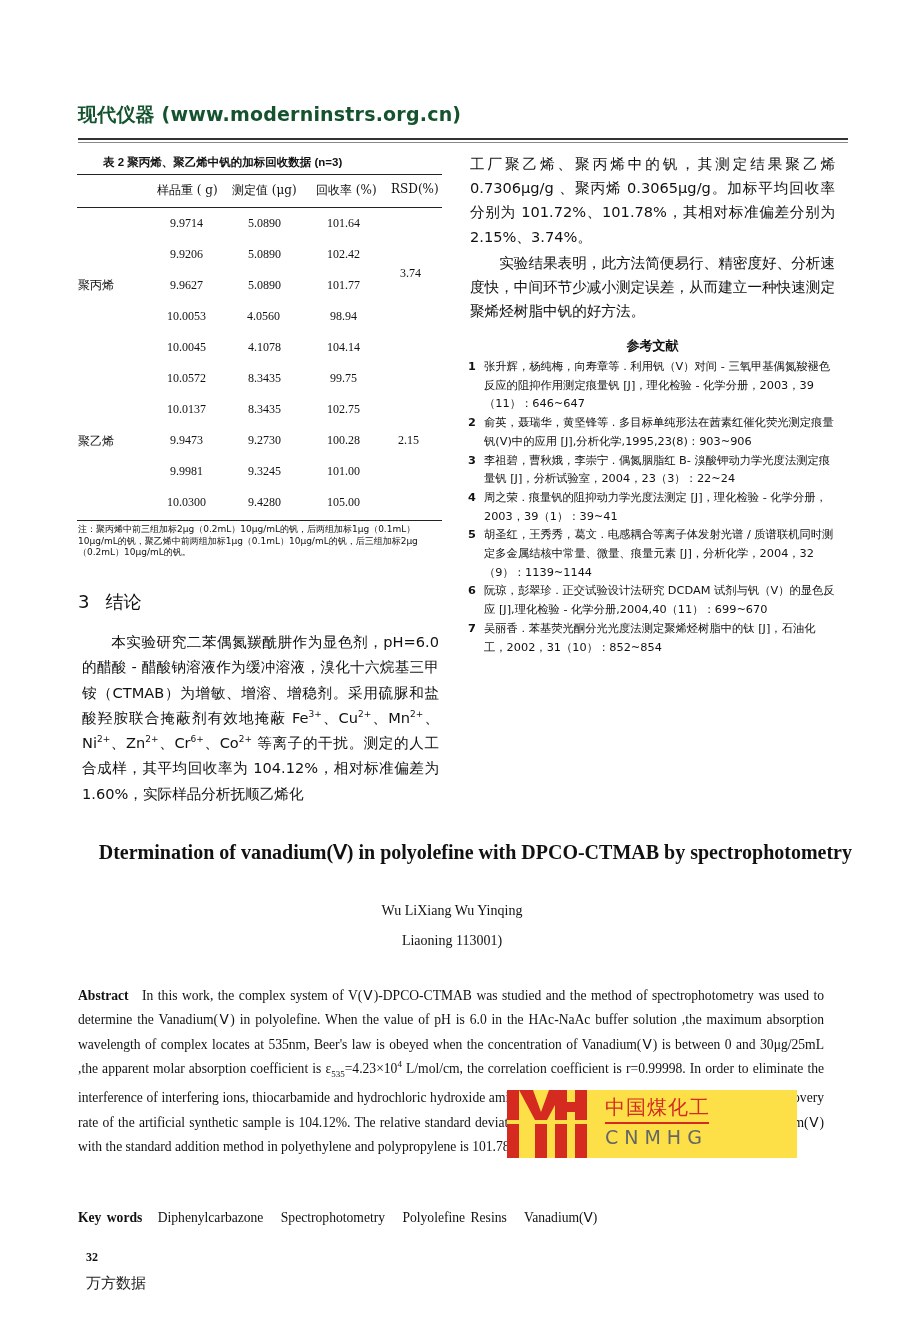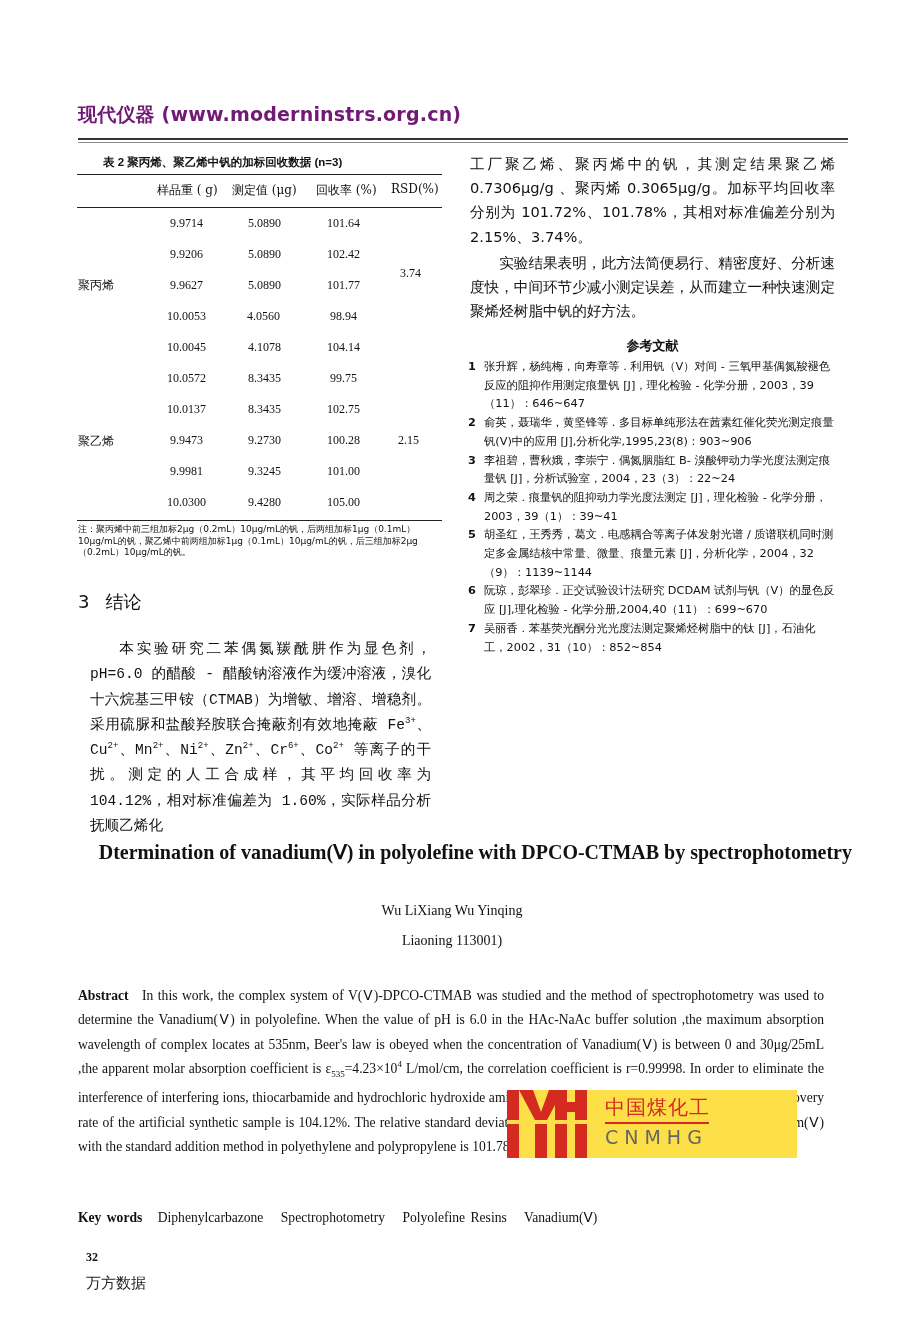--- a/index.html
+++ b/index.html
@@ -2,40 +2,40 @@
 <html><head>
 <meta charset="utf-8">
 <style>
   html, body { margin: 0; padding: 0; background: #ffffff; }
   body { width: 904px; height: 1320px; position: relative; overflow: hidden;
          font-family: "DejaVu Serif", "Liberation Serif", serif; color: #111; }
   .abs { position: absolute; }
 
   
   .journal-header { left: 78px; top: 102px; font-family: "DejaVu Sans", "Liberation Sans", sans-serif;
-                    font-weight: bold; font-size: 19px; letter-spacing: 0.2px; color: #701a75; }
+                    font-weight: bold; font-size: 19px; letter-spacing: 0.2px; color: #14532d; }
   .header-rule { left: 78px; top: 138px; width: 770px; height: 0; border-top: 2px solid #333; }
   .header-rule2 { left: 78px; top: 142px; width: 770px; height: 0; border-top: 1px solid #888; }
 
   
   .table-caption { left: 103px; top: 155px; font-family: Liberation Sans, sans-serif;
                    font-size: 11.5px; font-weight: bold; }
   .rule { position: absolute; left: 77px; width: 365px; border-top: 1.6px solid #222; }
   .th { position: absolute; top: 182px; font-size: 12px; font-family: "DejaVu Serif", serif; }
   .cell { position: absolute; font-size: 12px; font-family: "Liberation Serif", serif; }
   .group-label { position: absolute; font-size: 12px; font-family: "DejaVu Sans", sans-serif; }
   .note { left: 78px; top: 524px; width: 370px; font-size: 9px; line-height: 11.5px;
           font-family: "DejaVu Sans", sans-serif; }
 
   
   .section-head { left: 78px; top: 590px; font-size: 18px; font-family: "DejaVu Sans", sans-serif; }
   .section-head .num { margin-right: 16px; }
   .body-left { left: 78px; top: 625px; width: 365px; font-size: 14.6px; line-height: 25.3px;
                text-align: justify; font-family: "DejaVu Sans", sans-serif; }
-  .body-left p { margin: 12px; text-indent: 2em; font-family: Liberation Mono, monospace; }
+  .body-left p { margin: 4px; text-indent: 2em; }
   sup { font-size: 9px; vertical-align: 6px; line-height: 0; }
 
   
   .body-right { left: 470px; top: 152px; width: 365px; font-size: 14.6px; line-height: 24.2px;
                 text-align: justify; font-family: "DejaVu Sans", sans-serif; }
   .body-right p { margin: 0; }
   .body-right p.indent { text-indent: 2em; margin-top: 2px; }
   .refs-title { left: 470px; top: 337px; width: 365px; text-align: center; font-weight: bold;
                 font-size: 13px; font-family: "DejaVu Sans", sans-serif; }
   .refs { left: 468px; top: 358px; width: 370px; font-size: 11.3px; line-height: 18.7px;

